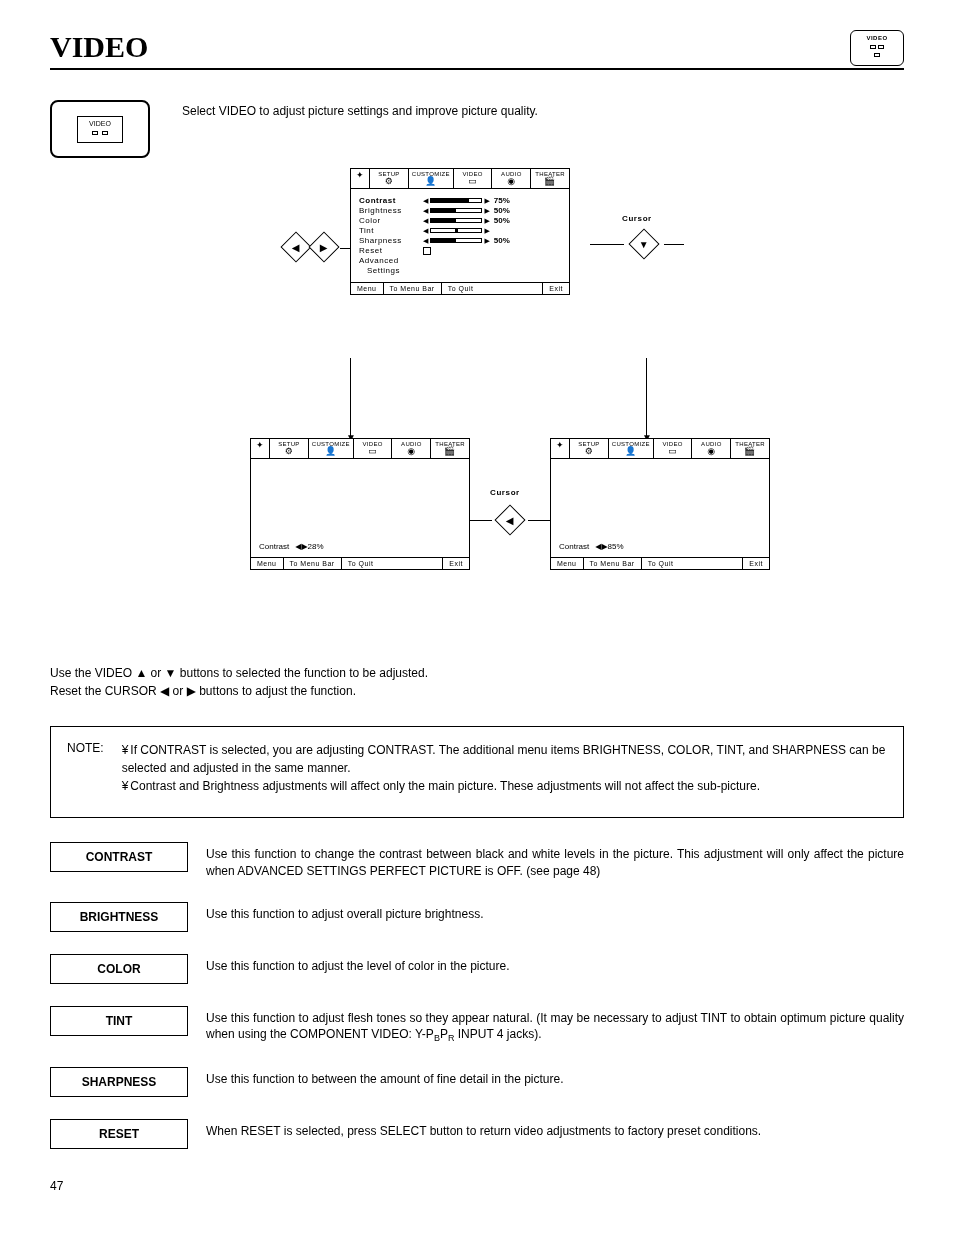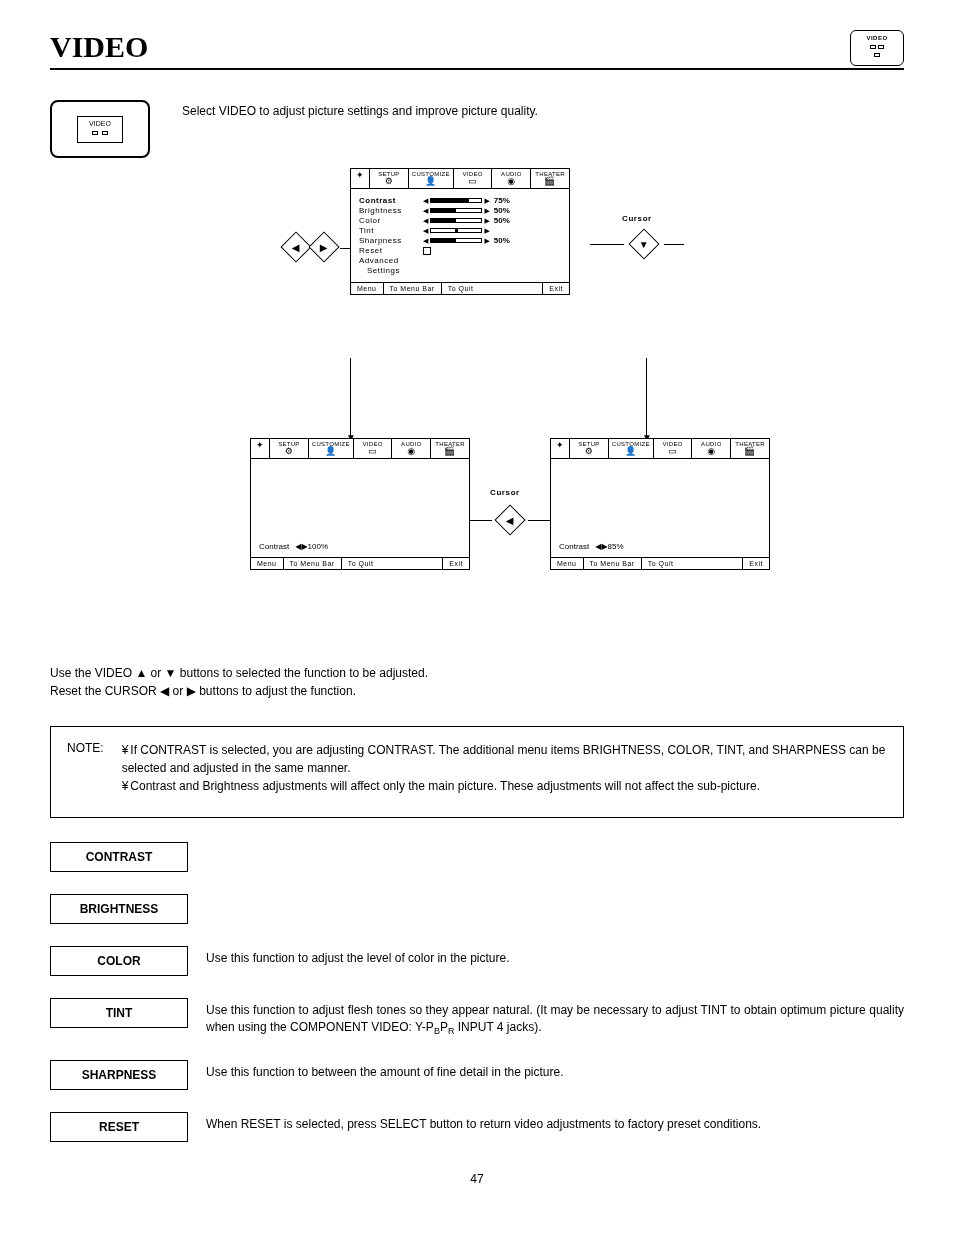--- a/index.html
+++ b/index.html
@@ -180,21 +180,21 @@
     font-size: 12px;
   }
   .def-row .desc {
     flex:1;
     text-align: justify;
     line-height: 1.4;
     padding-top: 4px;
   }
   sub { font-size: 9px; }
 
-  .pagenum { text-align:center; margin-top: 30px; font-size: 12px;}
+  .pagenum { text-align:left; margin-top: 30px; font-size: 12px;}
 </style>
 </head>
 <body>
 
 <div class="top-bar">
   <div>
     <h1 class="page-title">VIDEO</h1>
   </div>
   <div class="corner-badge">
     <div class="label">VIDEO</div>
@@ -335,21 +335,21 @@
         </div>
       <div class="tab"><span>SETUP</span><span class="ic">⚙</span></div>
       <div class="tab"><span>CUSTOMIZE</span><span class="ic">👤</span></div>
       <div class="tab"><span>VIDEO</span><span class="ic">▭</span></div>
       <div class="tab"><span>AUDIO</span><span class="ic">◉</span></div>
       <div class="tab"><span>THEATER</span><span class="ic">🎬</span></div>
     </div>
     <div class="body">
       <div class="contrast-only">
         <span class="lbl bold">Contrast</span>
-        <span class="slider"><span class="tri">◀</span><span class="bar"><span class="fill" style="width:100%"></span></span><span class="tri">▶</span><span class="pct">100%</span></span>
+        <span class="slider"><span class="tri">◀</span><span class="bar"><span class="fill" style="width:100%"></span></span><span class="tri">▶</span><span class="pct">28%</span></span>
       </div>
     </div>
     <div class="foot">
       <span>Menu</span>
       <span>To Menu Bar</span>
       <span style="flex:1">To Quit</span>
       <span>Exit</span>
     </div>
   </div>
 
@@ -402,23 +402,25 @@
   <div class="nlabel">NOTE:</div>
   <div class="nbody">
     <div class="bullet">If CONTRAST is selected, you are adjusting CONTRAST.  The additional menu items BRIGHTNESS, COLOR, TINT, and SHARPNESS can be selected and adjusted in the same manner.</div>
     <div class="bullet">Contrast and Brightness adjustments will affect only the main picture. These adjustments will not affect the sub-picture.</div>
   </div>
 </div>
 
 <div class="defs">
   <div class="def-row">
     <div class="term">CONTRAST</div>
+    <div class="desc">Use this function to change the contrast between black and white levels in the picture.  This adjustment will only affect the picture when ADVANCED SETTINGS PERFECT PICTURE is OFF. (see page 48)</div>
   </div>
   <div class="def-row">
     <div class="term">BRIGHTNESS</div>
+    <div class="desc">Use this function to adjust overall picture brightness.</div>
   </div>
   <div class="def-row">
     <div class="term">COLOR</div>
     <div class="desc">Use this function to adjust the level of color in the picture.</div>
   </div>
   <div class="def-row">
     <div class="term">TINT</div>
     <div class="desc">
       <span>Use this function to adjust flesh tones so they appear natural. (It may be necessary to adjust TINT to obtain optimum picture quality when using the COMPONENT VIDEO: Y-P</span><sub>B</sub><span>P</span><sub>R</sub><span> INPUT 4 jacks).</span>
     </div>

